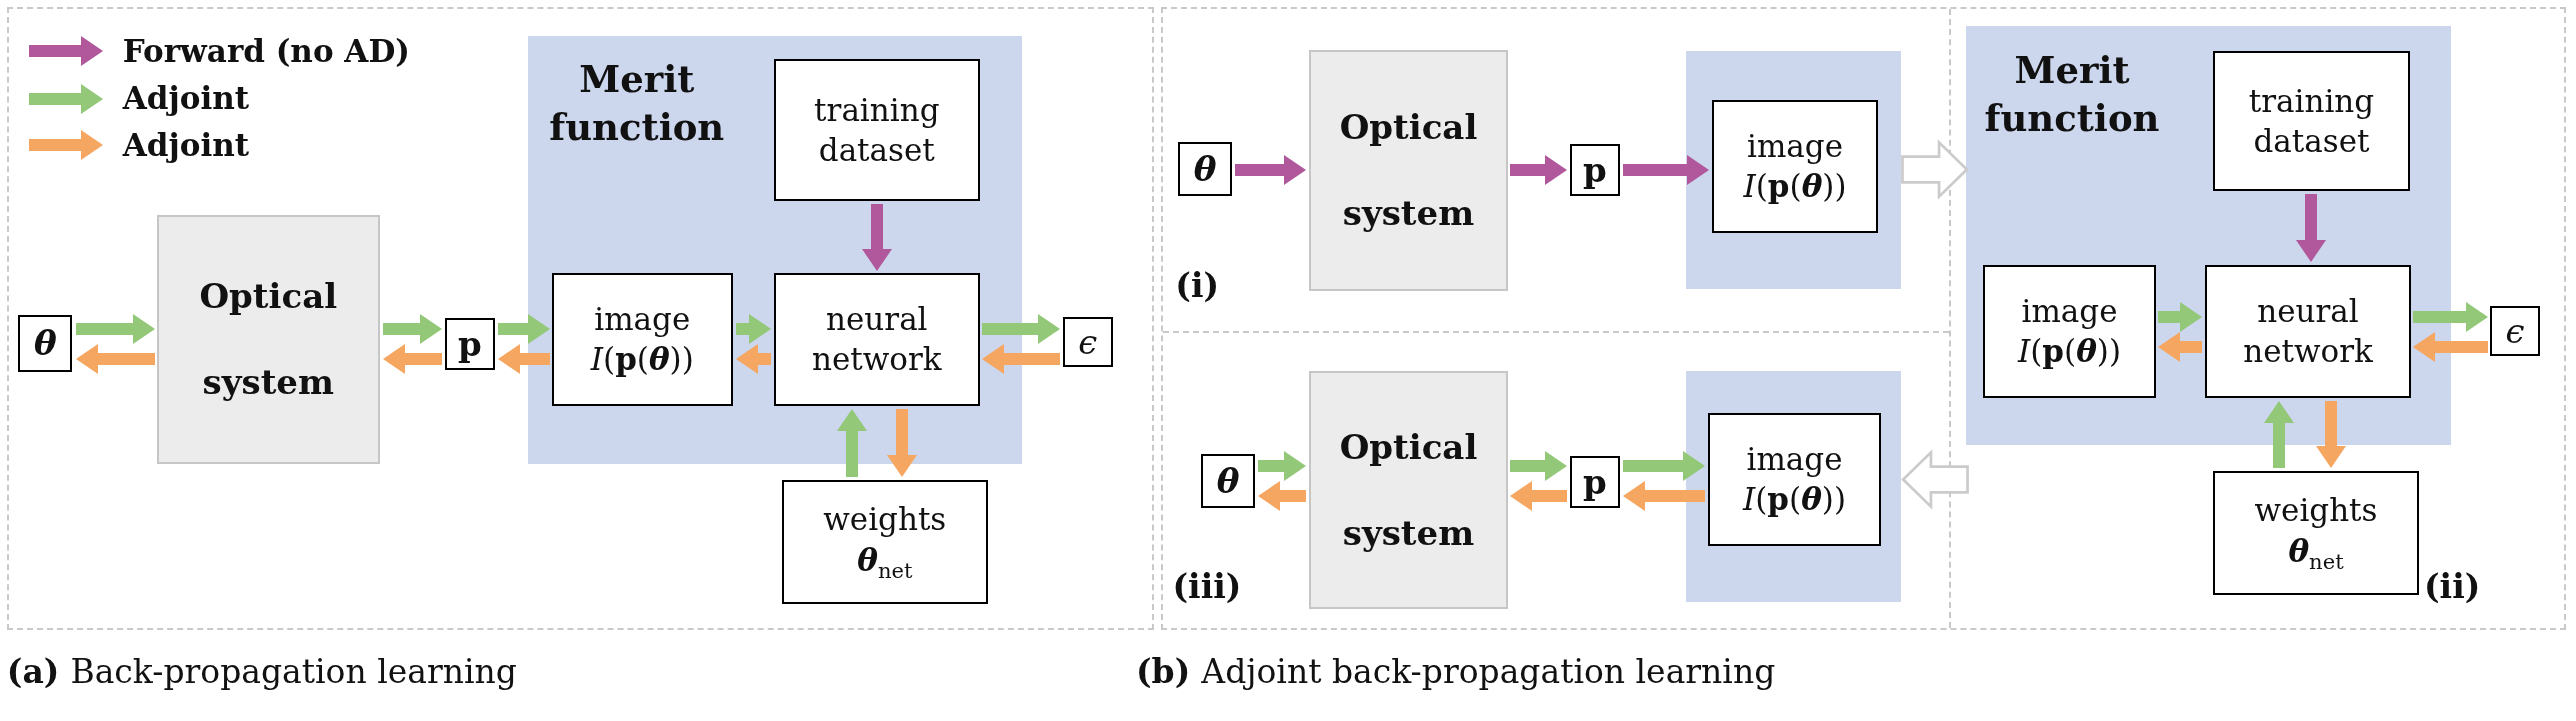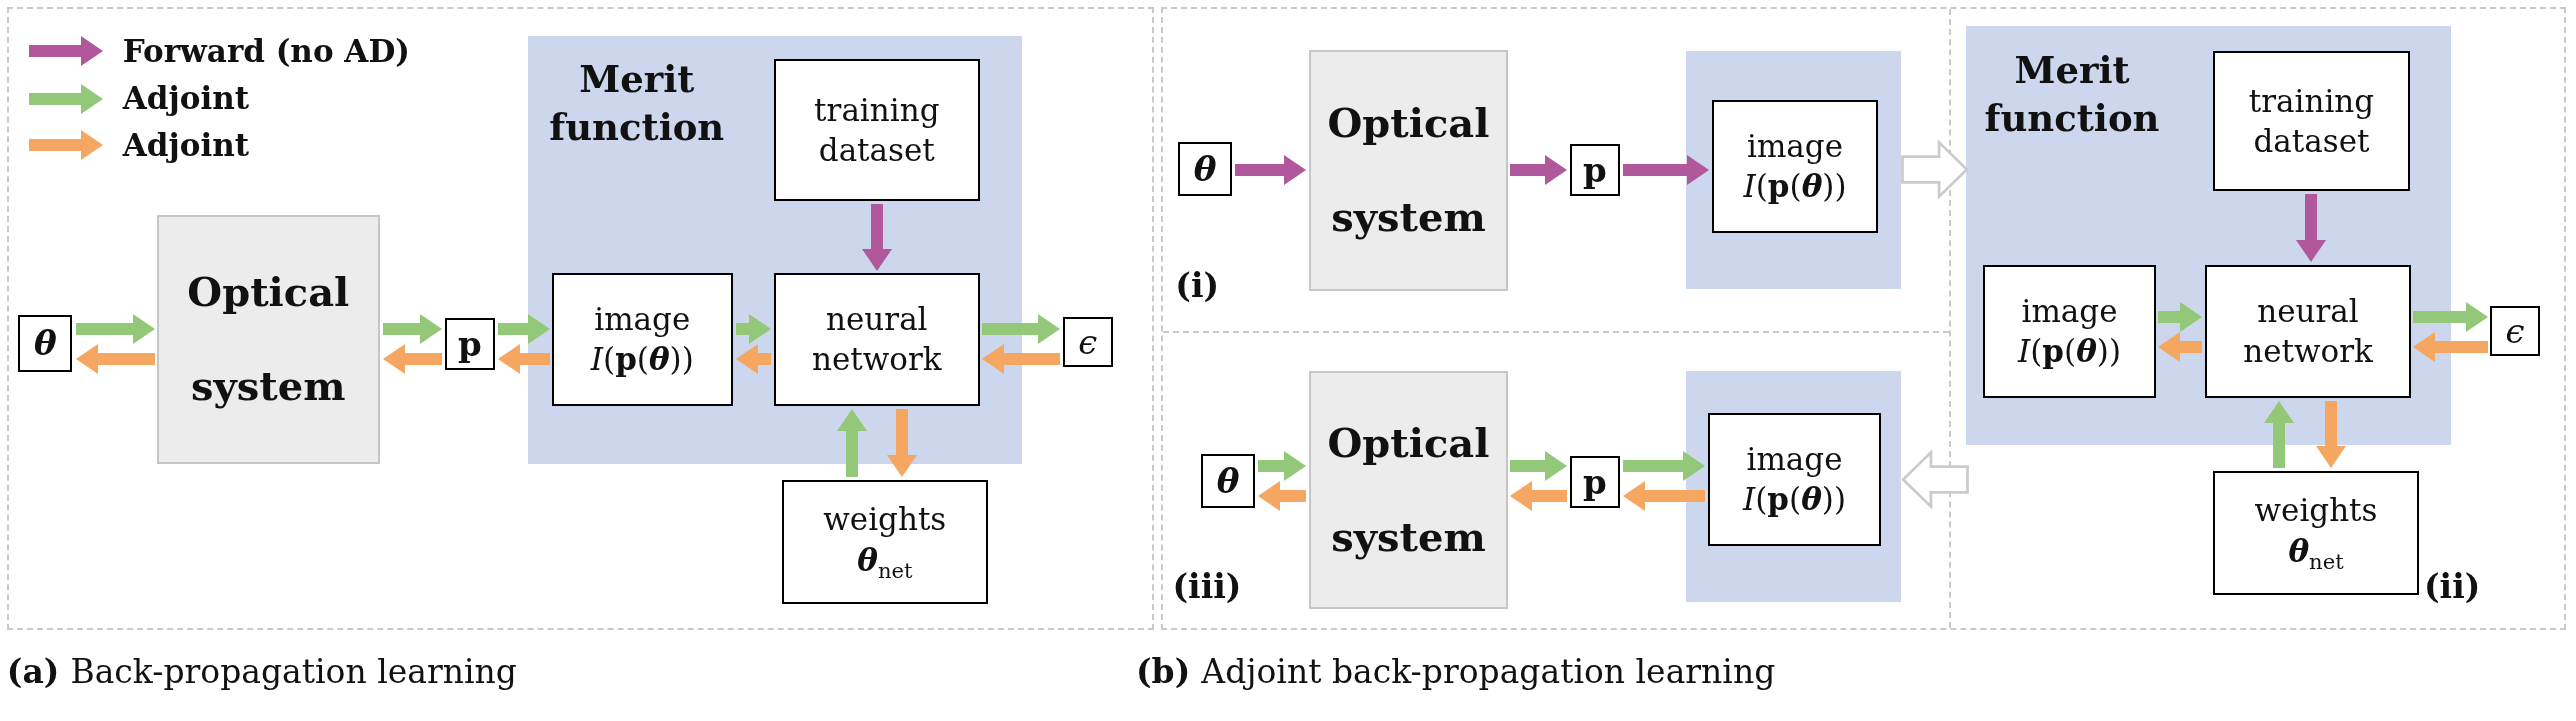--- a/index.html
+++ b/index.html
@@ -14,21 +14,21 @@
   #panel-b { left:1161px; top:6.8px; width:1405px; height:623px; }
 
   .box {
     position:absolute; background:#fff; border:2.7px solid #000;
     display:flex; flex-direction:column; align-items:center; justify-content:center;
     text-align:center; font-size:31px; line-height:1.3;
   }
   .graybox {
     position:absolute; background:var(--graybox,#ececec); border:2px solid #c6c6c6;
     display:flex; flex-direction:column; align-items:center; justify-content:center;
-    text-align:right; font-weight:bold; font-size:40px; line-height:1.3;gap:42px;
+    text-align:right; font-weight:bold; font-size:34px; line-height:1.3;gap:42px;
   }
   .region { position:absolute; background:var(--region,#ccd6ec); }
   .merit-title { position:absolute; font-weight:bold; font-size:37px; line-height:1.3; text-align:center; }
   .sym { font-size:34px; }
   .b { font-weight:bold; }
   .it { font-style:italic; }
   .bit { font-weight:bold; font-style:italic; }
   sub { font-size:0.68em; }
   .sublabel { position:absolute; font-weight:bold; font-size:33px; }
   .caption { position:absolute; top:652px; font-size:33px; text-align:left; }

